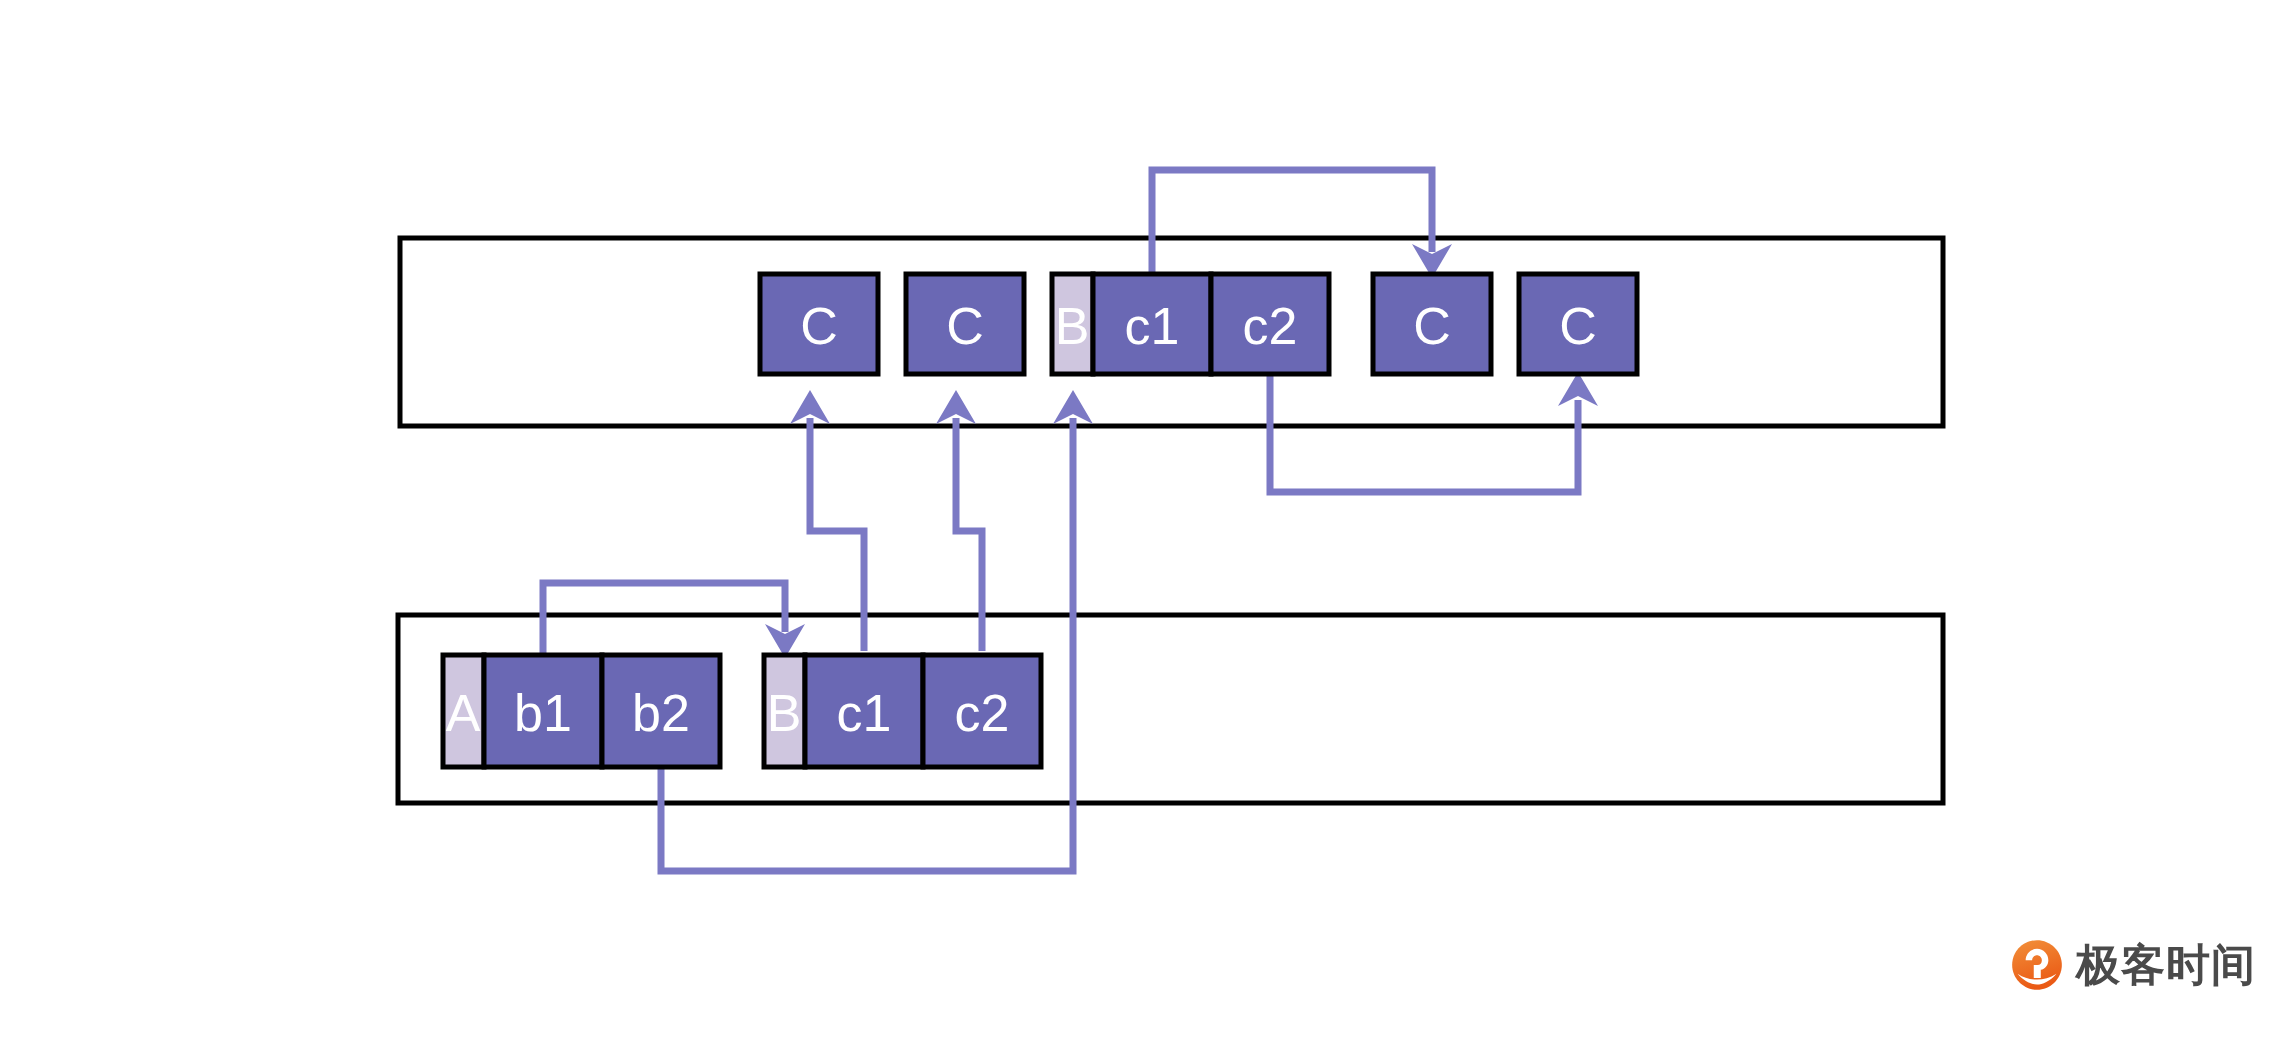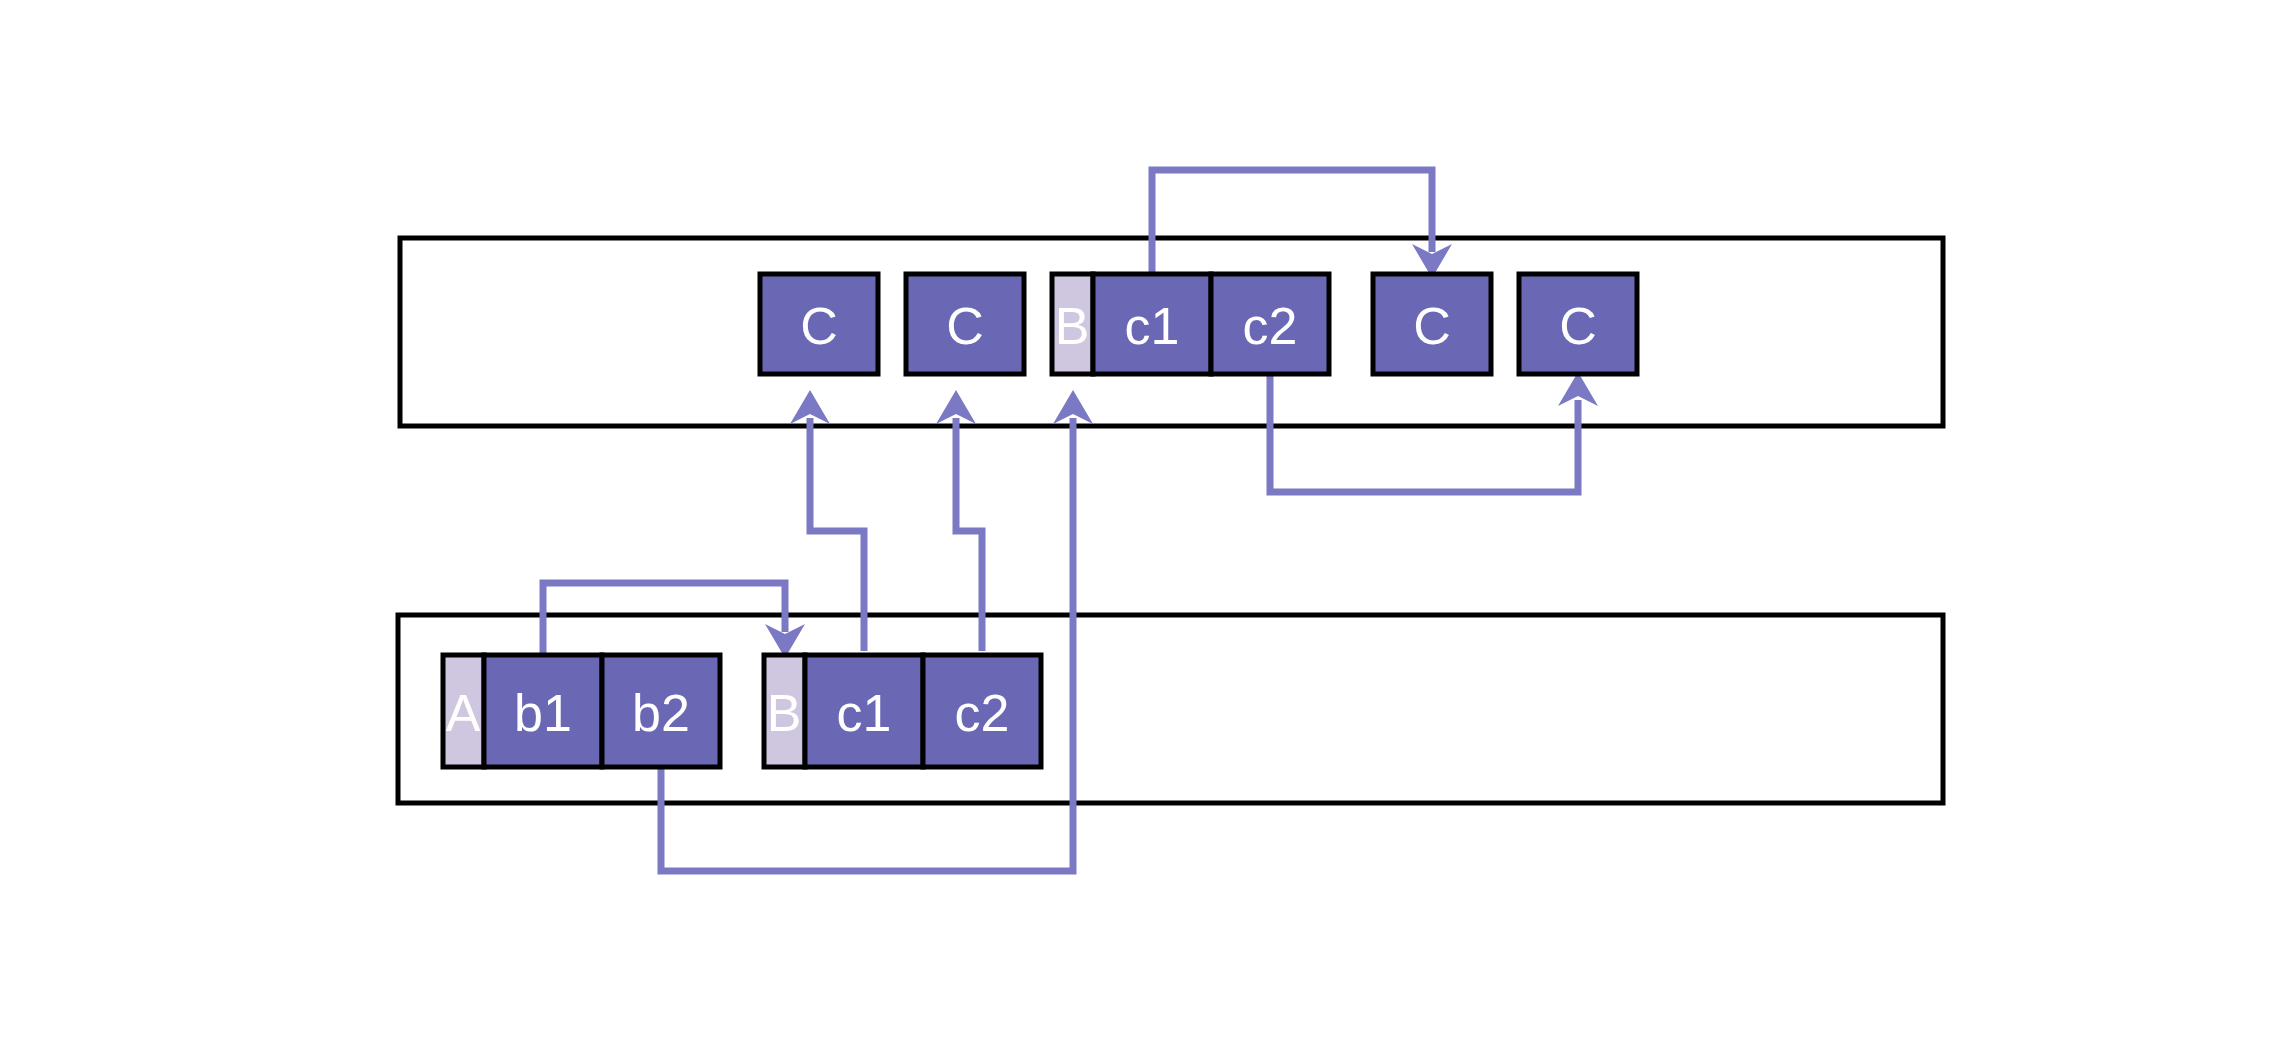--- a/index.html
+++ b/index.html
@@ -191,14 +191,33 @@
 
       <g>
         <rect class="block-dark" x="923" y="655" width="118" height="112"></rect>
         <text class="cell-label" x="982" y="713">c2</text>
       </g>
 
     </g>
 
   </svg>
 
+  <div id="brand-logo">
+    <svg id="brand-mark" viewBox="0 0 100 100" xmlns="http://www.w3.org/2000/svg">
+      <defs>
+        <linearGradient id="gk" x1="0" y1="0" x2="0.3" y2="1">
+          <stop offset="0%" stop-color="#f2903a"></stop>
+          <stop offset="100%" stop-color="#ea5a15"></stop>
+        </linearGradient>
+      </defs>
+      <path d="M50 4 C 75 4 96 24 96 50 C 96 76 74 96 50 96
+               C 26 96 4 76 4 50 C 4 24 25 4 50 4 Z" fill="url(#gk)"></path>
+      <path d="M14 66 C 26 80 40 86 50 86 C 60 86 74 80 86 66
+               C 74 74 62 77 50 77 C 38 77 26 74 14 66 Z" fill="#ffffff"></path>
+      <path d="M50 20 C 62 20 71 30 71 41 C 71 50 65 57 57 59
+               L 57 74 L 44 74 L 44 50 L 51 50 C 56 50 59 46 59 41
+               C 59 36 55 32 50 32 C 45 32 41 36 41 41 L 29 41
+               C 29 30 38 20 50 20 Z" fill="#ffffff"></path>
+    </svg>
+    <div id="brand-text">极客时间</div>
+  </div>
 
 </div>
 
 </body></html>

